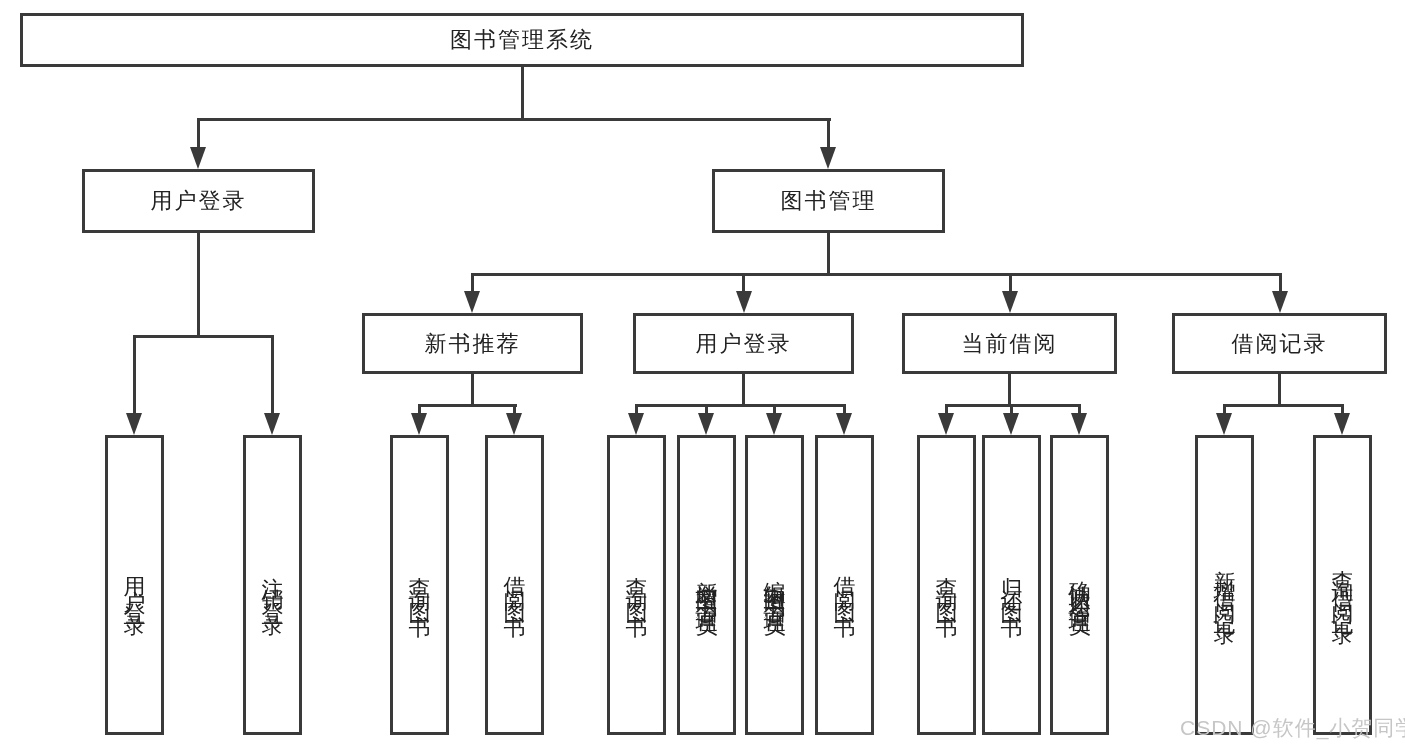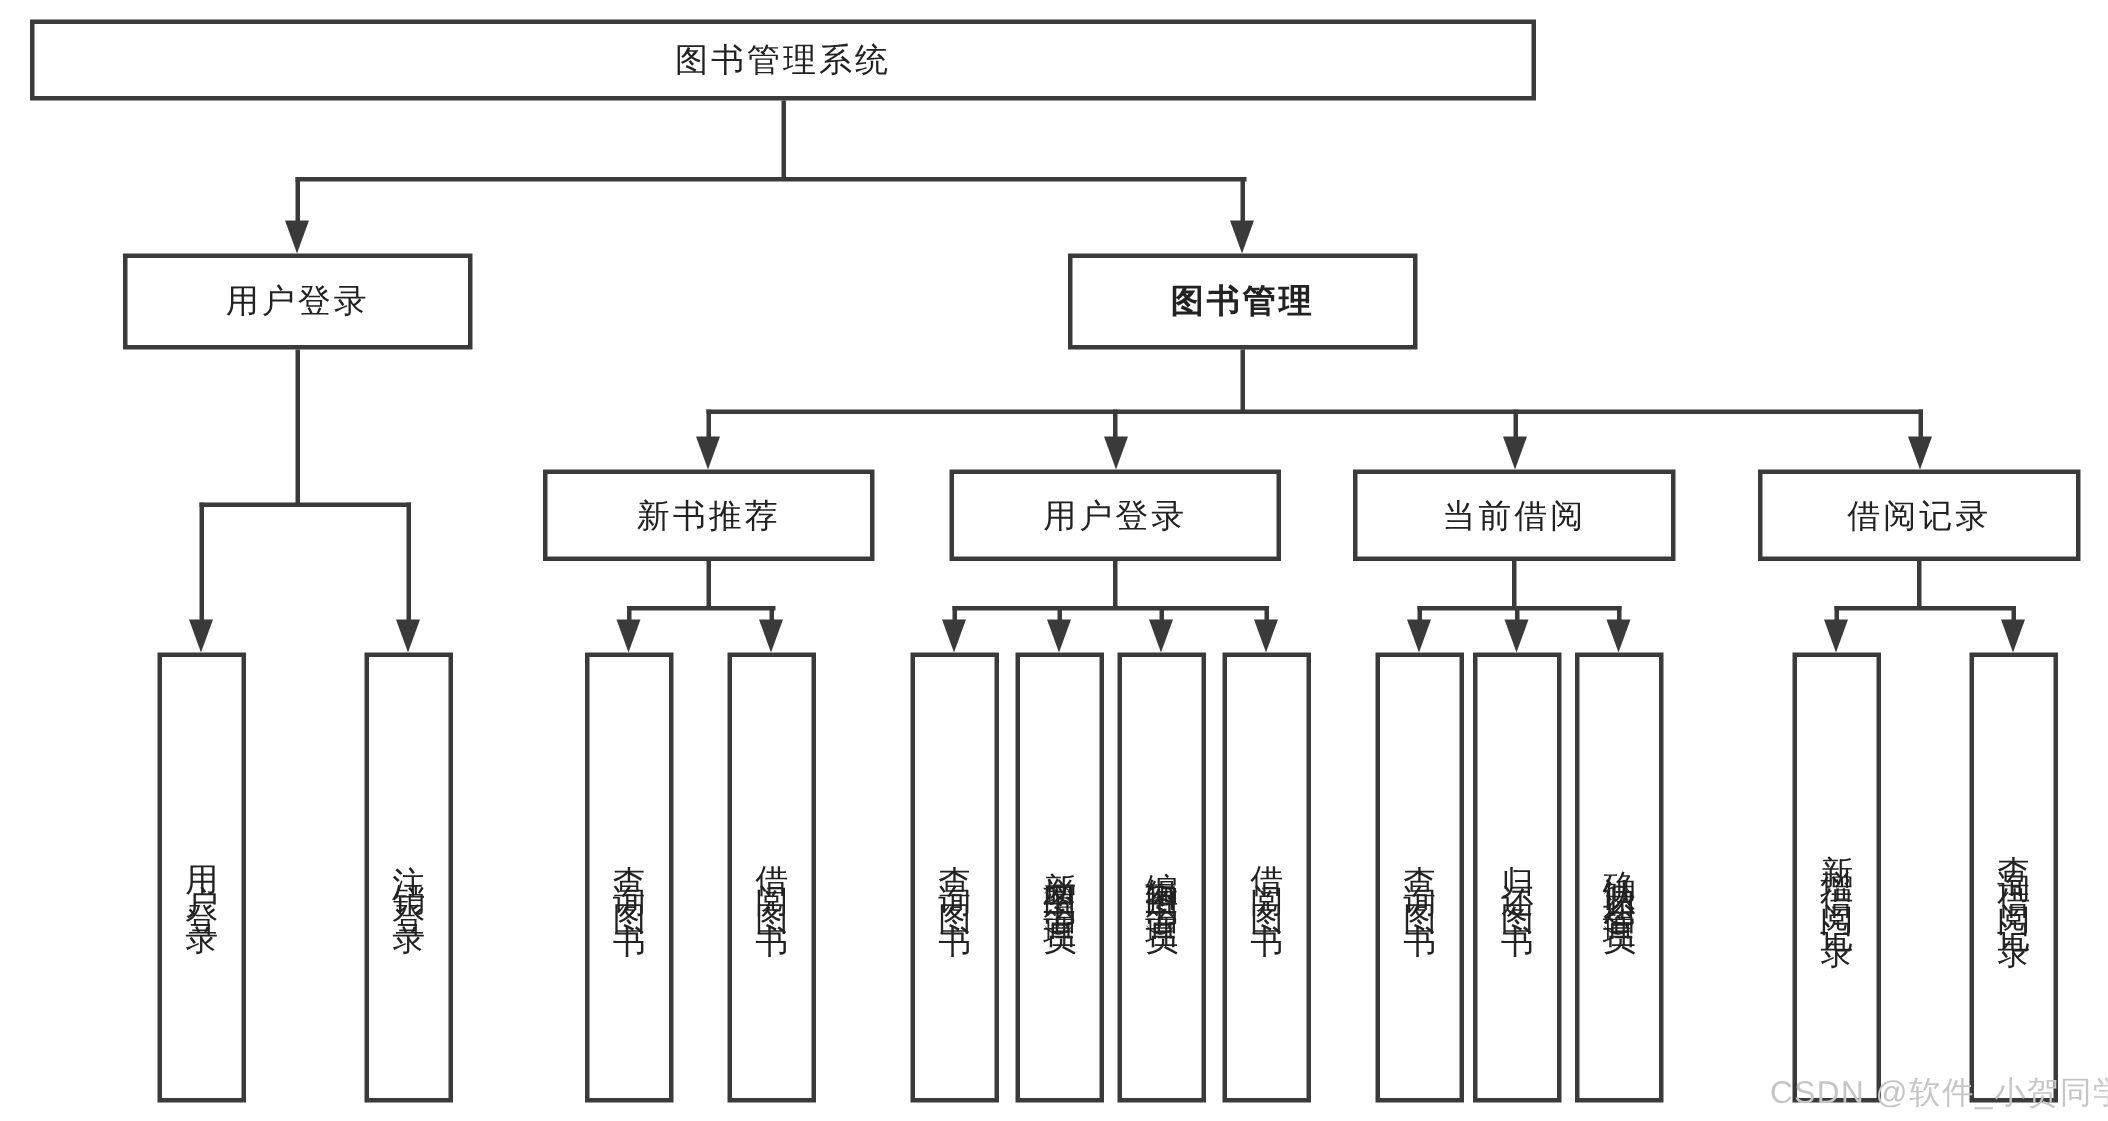--- a/index.html
+++ b/index.html
@@ -51,21 +51,21 @@
   <div class="vline" style="left:521px;top:67px;height:51px;"></div>
   <div class="hline" style="left:197px;top:118px;width:634px;"></div>
   <div class="vline" style="left:197px;top:118px;height:31px;"></div>
   <div class="vline" style="left:827px;top:118px;height:31px;"></div>
   <div class="arr" style="left:190px;top:147px;"></div>
   <div class="arr" style="left:820px;top:147px;"></div>
 
   <div class="node" style="left:82px;top:169px;width:233px;height:64px;">
     <span class="lbl">用户登录</span>
   </div>
-  <div class="node" style="left:712px;top:169px;width:233px;height:64px;font-weight:bold;">
+  <div class="node" style="left:712px;top:169px;width:233px;height:64px;">
     <span class="lbl">图书管理</span>
   </div>
 
   <div class="vline" style="left:197px;top:233px;height:104px;"></div>
   <div class="hline" style="left:133px;top:335px;width:141px;"></div>
   <div class="vline" style="left:133px;top:335px;height:80px;"></div>
   <div class="vline" style="left:271px;top:335px;height:80px;"></div>
   <div class="arr" style="left:126px;top:413px;"></div>
   <div class="arr" style="left:264px;top:413px;"></div>
 

